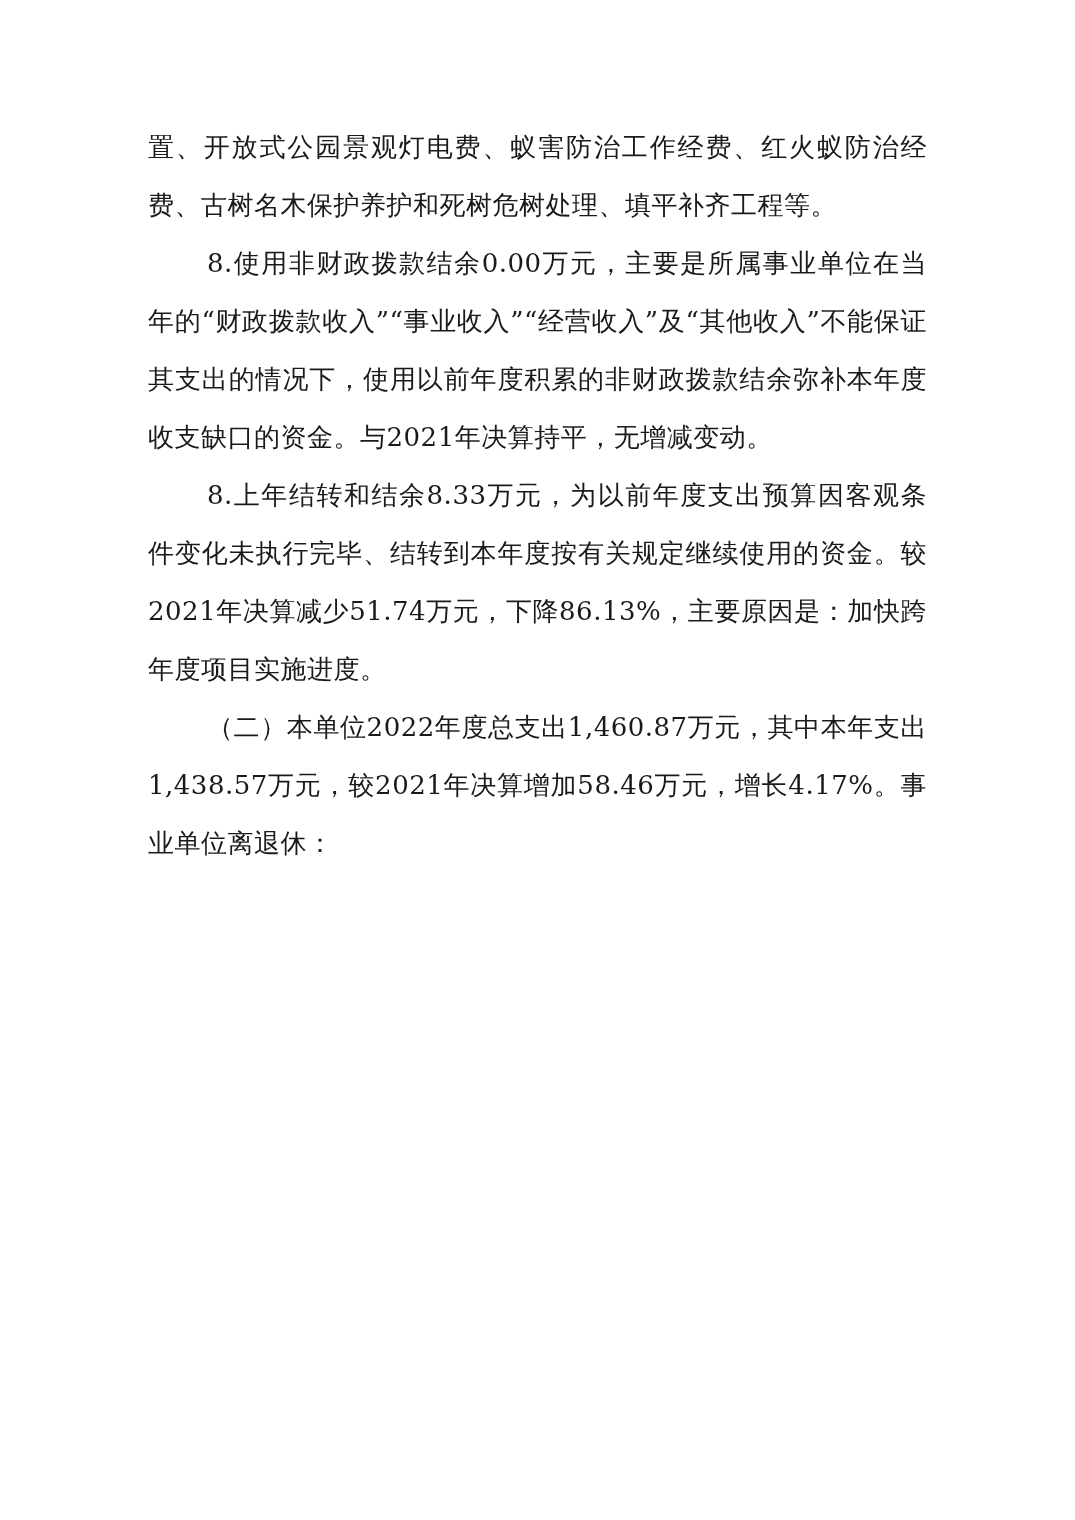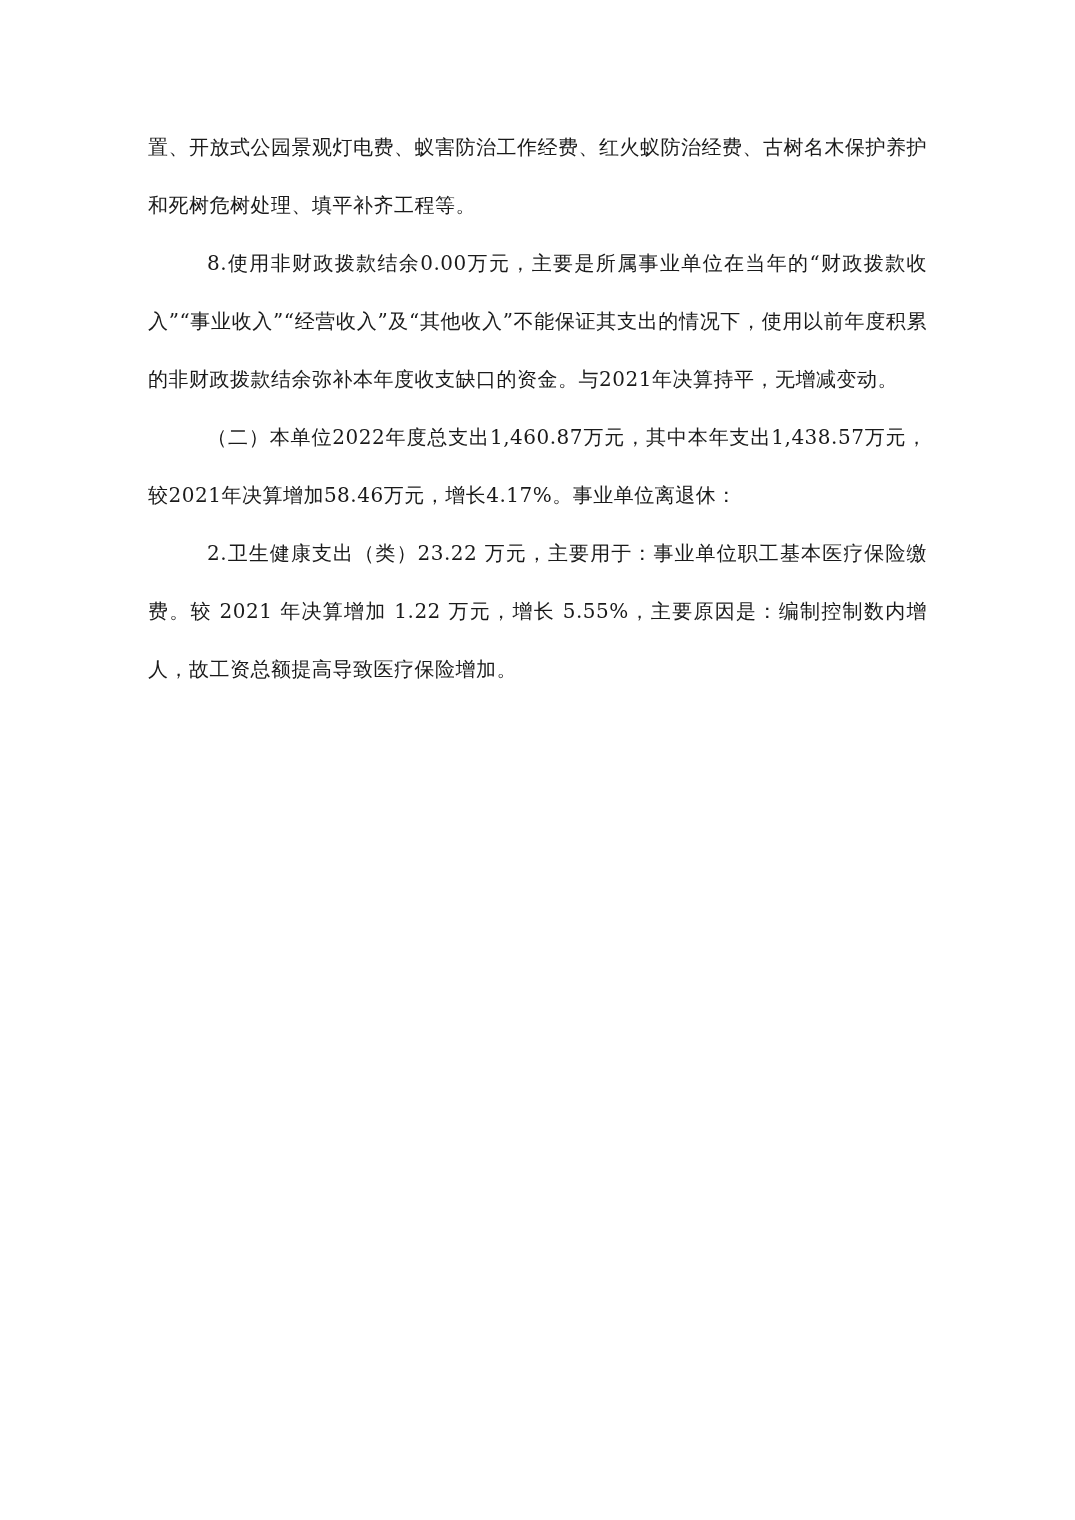--- a/index.html
+++ b/index.html
@@ -15,21 +15,21 @@
   }
   .page {
     position: relative;
     width: 1075px;
     height: 1520px;
     box-sizing: border-box;
     padding: 118px 148px 0 148px;
     background: #ffffff;
   }
   .doc-body {
-    font-size: 20px;
+    font-size: 26px;
     line-height: 58px;
     letter-spacing: 0.5px;
     text-align: justify;
     text-justify: inter-ideograph;
   }
   .para {
     margin: 0 0 0 0;
     text-indent: 0;
     white-space: normal;
   }
@@ -40,16 +40,16 @@
     text-indent: 59px;
   }
 </style>
 </head>
 <body>
 
 <div class="page">
   <div class="doc-body">
     <p class="para">置、开放式公园景观灯电费、蚁害防治工作经费、红火蚁防治经费、古树名木保护养护和死树危树处理、填平补齐工程等。</p>
     <p class="para indent">8.使用非财政拨款结余0.00万元，主要是所属事业单位在当年的“财政拨款收入”“事业收入”“经营收入”及“其他收入”不能保证其支出的情况下，使用以前年度积累的非财政拨款结余弥补本年度收支缺口的资金。与2021年决算持平，无增减变动。</p>
+    <p class="para indent">8.上年结转和结余8.33万元，为以前年度支出预算因客观条件变化未执行完毕、结转到本年度按有关规定继续使用的资金。较2021年决算减少51.74万元，下降86.13%，主要原因是：加快跨年度项目实施进度。</p>
     <p class="para indent">（二）本单位2022年度总支出1,460.87万元，其中本年支出1,438.57万元，较2021年决算增加58.46万元，增长4.17%。事业单位离退休：</p>
-    <p class="para indent">2.卫生健康支出（类）23.22 万元，主要用于：事业单位职工基本医疗保险缴费。较 2021 年决算增加 1.22 万元，增长 5.55%，主要原因是：编制控制数内增人，故工资总额提高导致医疗保险增加。</p>
   </div>
 </div>
 
 </body></html>

